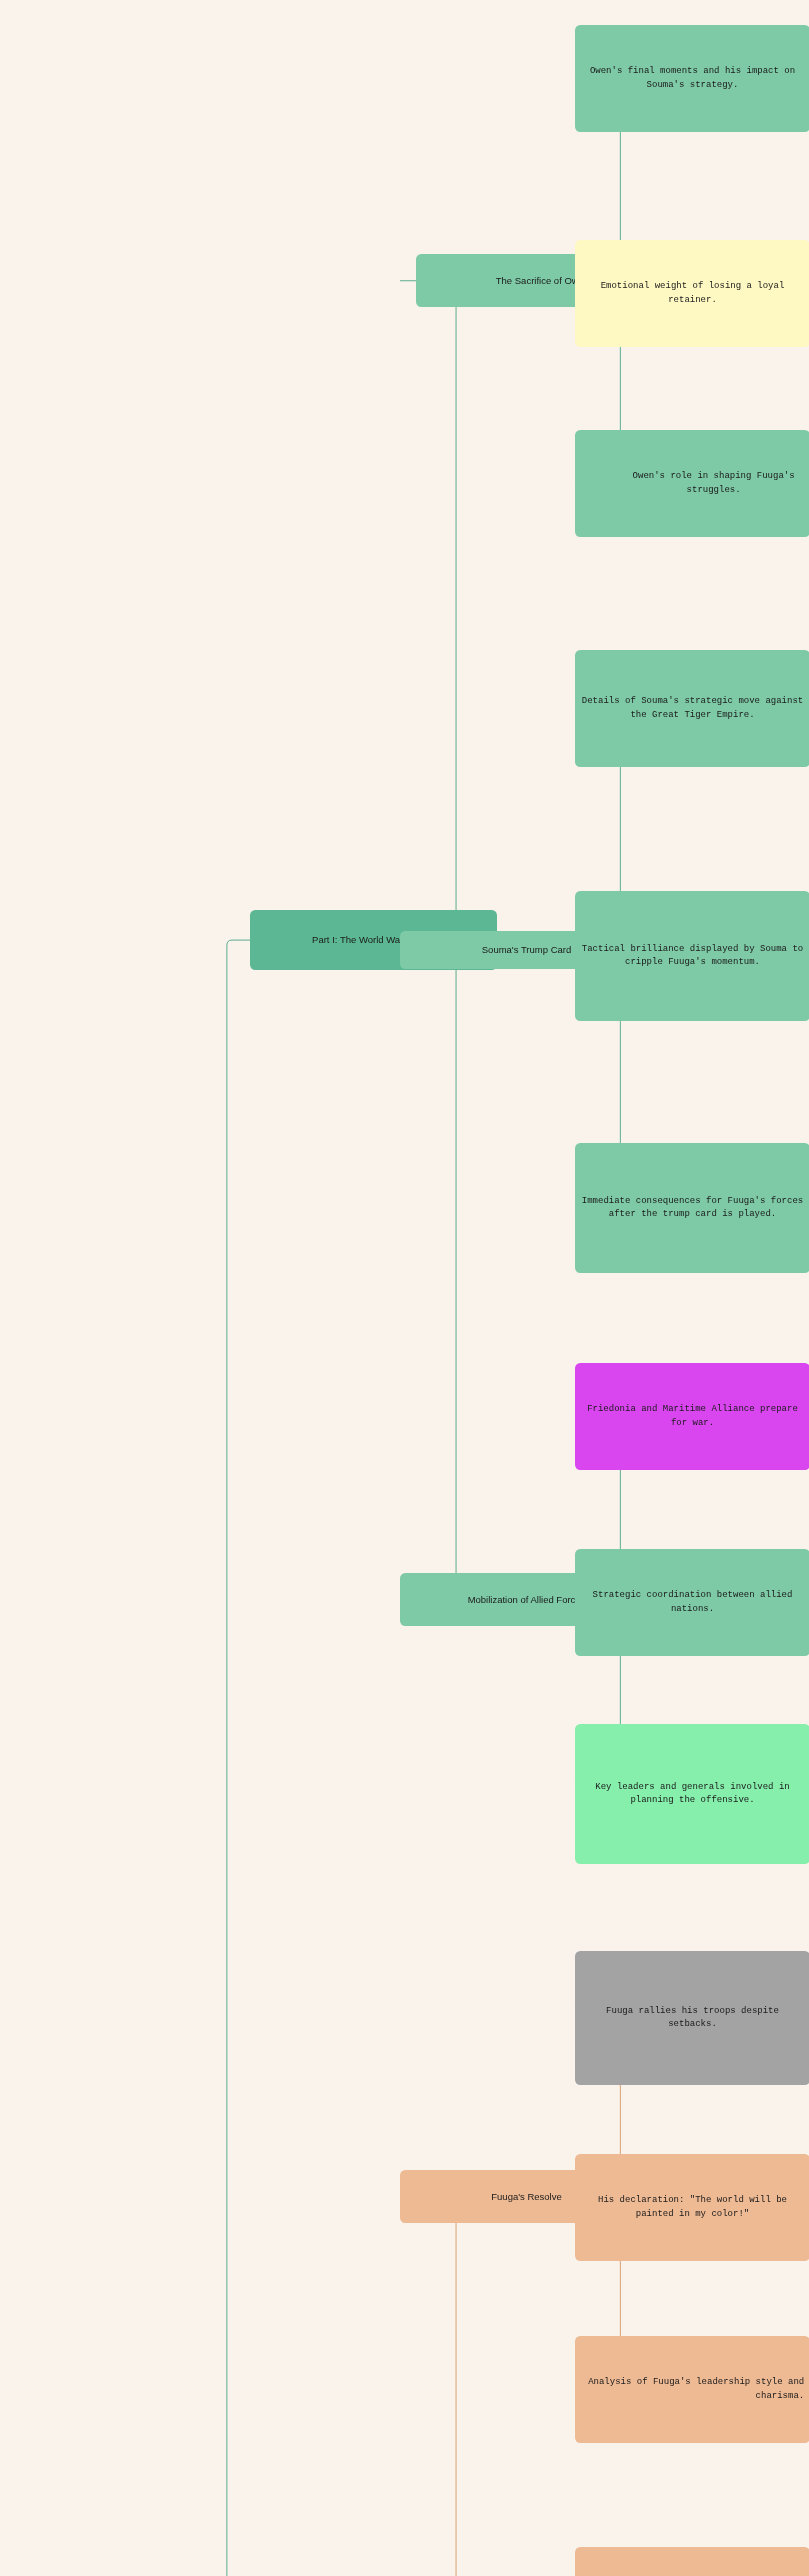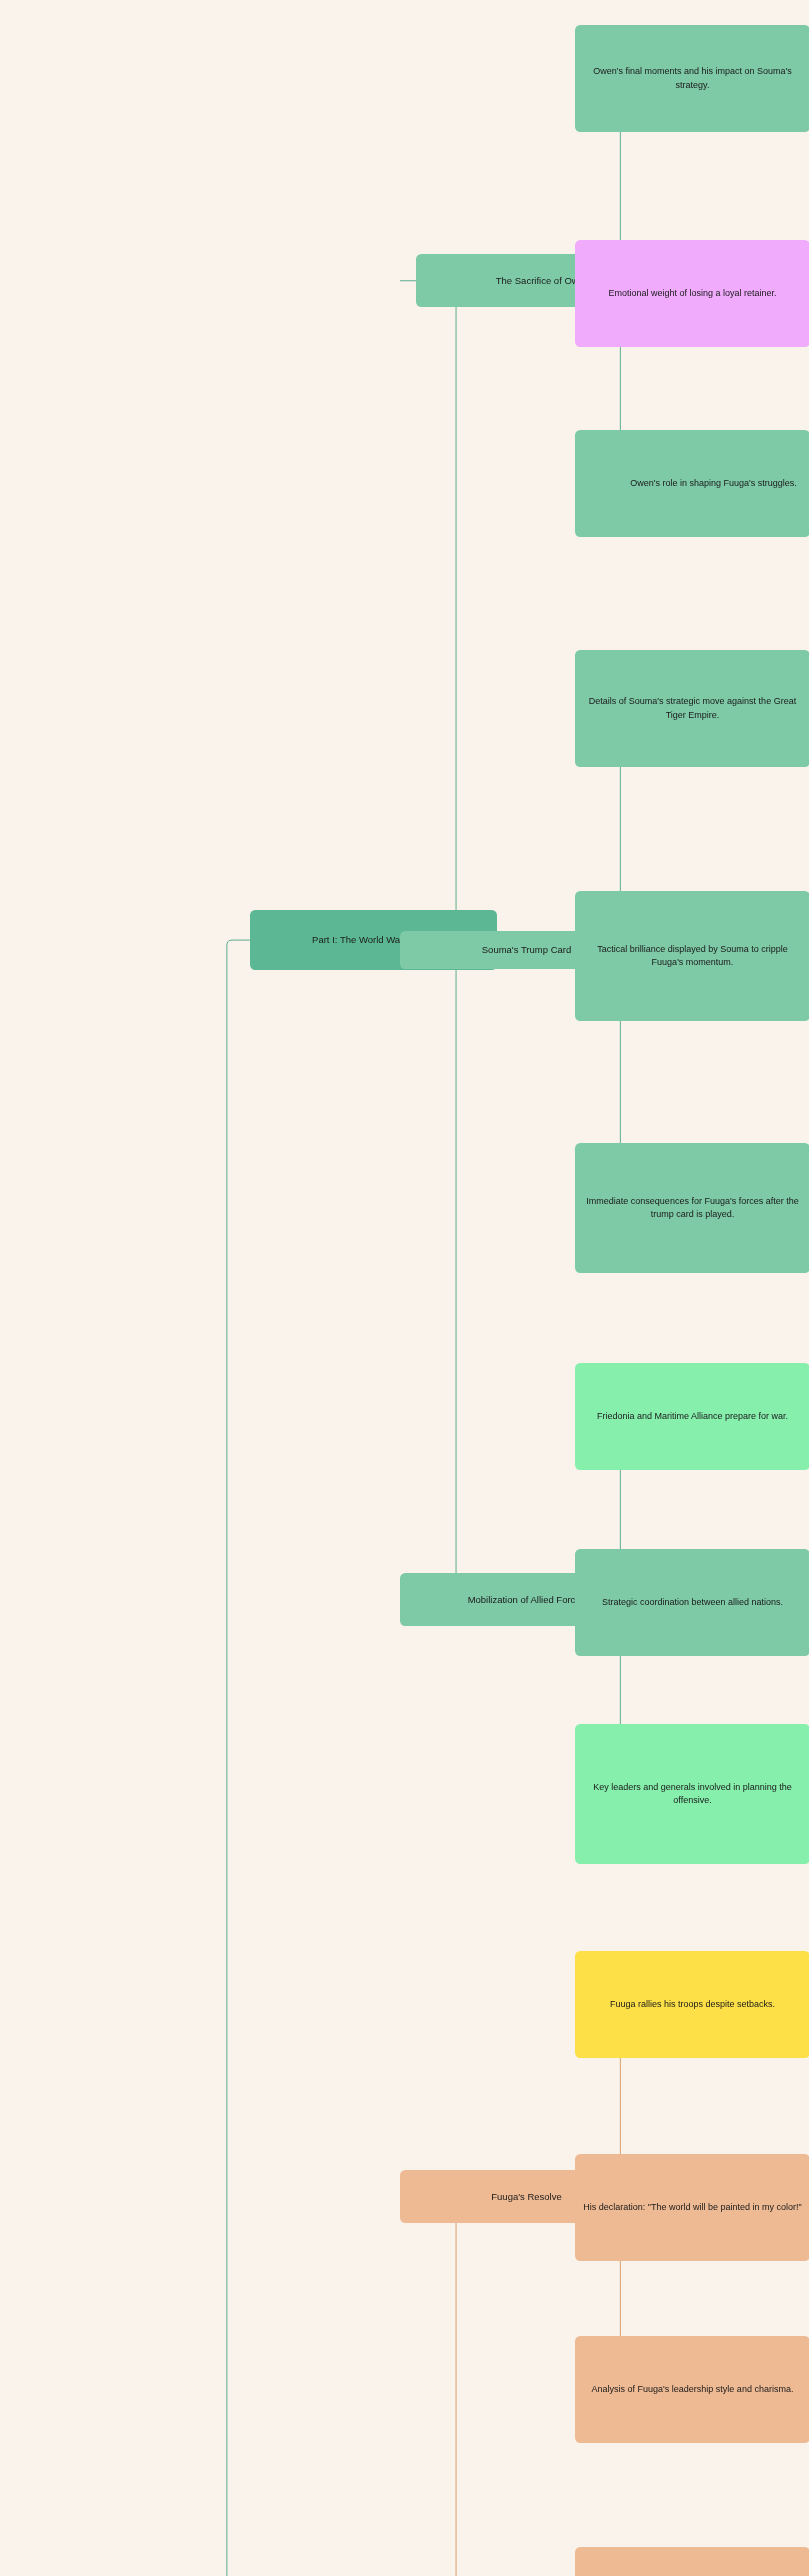--- a/index.html
+++ b/index.html
@@ -14,21 +14,21 @@
   .node{
     position:absolute;box-sizing:border-box;
     border-radius:5.2px;
     display:flex;align-items:center;justify-content:center;
     text-align:center;color:#1a1a1a;
     padding:3.5px 5.8px;line-height:1.45;
     z-index:3;
   }
   .branch{font-size:9.5px;}
   .sub{font-size:9.5px;}
-  .leaf{font-size:9px;}
+  .leaf{font-size:9px;font-family:Liberation Mono, monospace;}
 </style>
 </head>
 <body>
 
 <div id="canvas">
   <svg id="links" viewBox="0 0 1406 4473" width="810" height="2576">
       <path d="M 364.5185185185185 6555.547325102881 L 384.67999999999995 6555.547325102881 Q 393.67999999999995 6555.547325102881 393.67999999999995 6546.547325102881 L 393.67999999999995 1641.3775720164608 Q 393.67999999999995 1632.3775720164608 402.67999999999995 1632.3775720164608 L 433.9506172839506 1632.3775720164608" fill="none" stroke="#4da886" stroke-width="1.6"></path>
       <path d="M 862.1152263374485 1632.3775720164608 L 782.6416460905349 1632.3775720164608 Q 791.6416460905349 1632.3775720164608 791.6416460905349 1623.3775720164608 L 791.6416460905349 496.47119341563786 Q 791.6416460905349 487.47119341563786 800.6416460905349 487.47119341563786 L 694.3209876543209 487.47119341563786" fill="none" stroke="#4da886" stroke-width="1.6"></path>
       <path d="M 1134.0576131687242 487.47119341563786 L 1067.9497119341563 487.47119341563786 Q 1076.9497119341563 487.47119341563786 1076.9497119341563 478.47119341563786 L 1076.9497119341563 144.97119341563786 Q 1076.9497119341563 135.97119341563786 1085.9497119341563 135.97119341563786 L 998.0864197530864 135.97119341563786" fill="none" stroke="#4da886" stroke-width="1.6"></path>
       <path d="M 1134.0576131687242 487.47119341563786 L 1067.9497119341563 487.47119341563786 Q 1076.9497119341563 487.47119341563786 1076.9497119341563 496.47119341563786 L 1076.9497119341563 500.1687242798354 Q 1076.9497119341563 509.1687242798354 1085.9497119341563 509.1687242798354 L 998.0864197530864 509.1687242798354" fill="none" stroke="#4da886" stroke-width="1.6"></path>
@@ -83,54 +83,54 @@
     </svg>
 <div class="node branch" style="background: rgb(92, 184, 148); left: 250px; top: 910px; width: 247px; height: 60px;">
       <span>Part I: The World War Begins</span>
     </div>
     <div class="node sub" style="background: rgb(126, 202, 166); left: 400px; top: 254px; width: 253px; height: 53px; margin-left: 16px;">
       <span>The Sacrifice of Owen</span>
     </div>
     <div class="node leaf" style="background: rgb(126, 202, 166); left: 575px; top: 25px; width: 235px; height: 107px;">
       <span>Owen's final moments and his impact on Souma's strategy.</span>
     </div>
-    <div class="node leaf" style="background: #f0abfc; left: 575px; top: 240px; width: 235px; height: 107px;">
+    <div class="node leaf" style="background: #fef9c3; left: 575px; top: 240px; width: 235px; height: 107px;">
       <span>Emotional weight of losing a loyal retainer.</span>
     </div>
     <div class="node leaf" style="background: rgb(126, 202, 166); left: 575px; top: 430px; width: 235px; height: 107px; padding-left: 48px;">
       <span>Owen's role in shaping Fuuga's struggles.</span>
     </div>
     <div class="node sub" style="background: rgb(126, 202, 166); left: 400px; top: 931px; width: 253px; height: 38px;">
       <span>Souma's Trump Card</span>
     </div>
     <div class="node leaf" style="background: rgb(126, 202, 166); left: 575px; top: 650px; width: 235px; height: 117px; text-align: center;">
       <span>Details of Souma's strategic move against the Great Tiger Empire.</span>
     </div>
     <div class="node leaf" style="background: rgb(126, 202, 166); left: 575px; top: 891px; width: 235px; height: 130px;">
       <span>Tactical brilliance displayed by Souma to cripple Fuuga's momentum.</span>
     </div>
     <div class="node leaf" style="background: rgb(126, 202, 166); left: 575px; top: 1143px; width: 235px; height: 130px;">
       <span>Immediate consequences for Fuuga's forces after the trump card is played.</span>
     </div>
     <div class="node sub" style="background: rgb(126, 202, 166); left: 400px; top: 1573px; width: 253px; height: 53px;">
       <span>Mobilization of Allied Forces</span>
     </div>
-    <div class="node leaf" style="background: #86efac; left: 575px; top: 1363px; width: 235px; height: 107px; text-align: right;">
+    <div class="node leaf" style="background: #d946ef; left: 575px; top: 1363px; width: 235px; height: 107px;">
       <span>Friedonia and Maritime Alliance prepare for war.</span>
     </div>
     <div class="node leaf" style="background: rgb(126, 202, 166); left: 575px; top: 1549px; width: 235px; height: 107px;">
       <span>Strategic coordination between allied nations.</span>
     </div>
     <div class="node leaf" style="background: #86efac; left: 575px; top: 1724px; width: 235px; height: 140px;">
       <span>Key leaders and generals involved in planning the offensive.</span>
     </div>
     <div class="node sub" style="background: rgb(238, 186, 148); left: 400px; top: 2170px; width: 253px; height: 53px;">
       <span>Fuuga's Resolve</span>
     </div>
-    <div class="node leaf" style="background: #fde047; left: 575px; top: 1951px; width: 235px; height: 107px;">
+    <div class="node leaf" style="background: #a3a3a3; left: 575px; top: 1951px; width: 235px; height: 134px;">
       <span>Fuuga rallies his troops despite setbacks.</span>
     </div>
     <div class="node leaf" style="background: rgb(238, 186, 148); left: 575px; top: 2154px; width: 235px; height: 107px;">
       <span>His declaration: "The world will be painted in my color!"</span>
     </div>
     <div class="node leaf" style="background: rgb(238, 186, 148); left: 575px; top: 2336px; width: 235px; height: 107px; text-align: right;">
       <span>Analysis of Fuuga's leadership style and charisma.</span>
     </div>
     <div class="node leaf" style="background: rgb(238, 186, 148); left: 575px; top: 2547px; width: 235px; height: 107px;"></div>
   </div>

